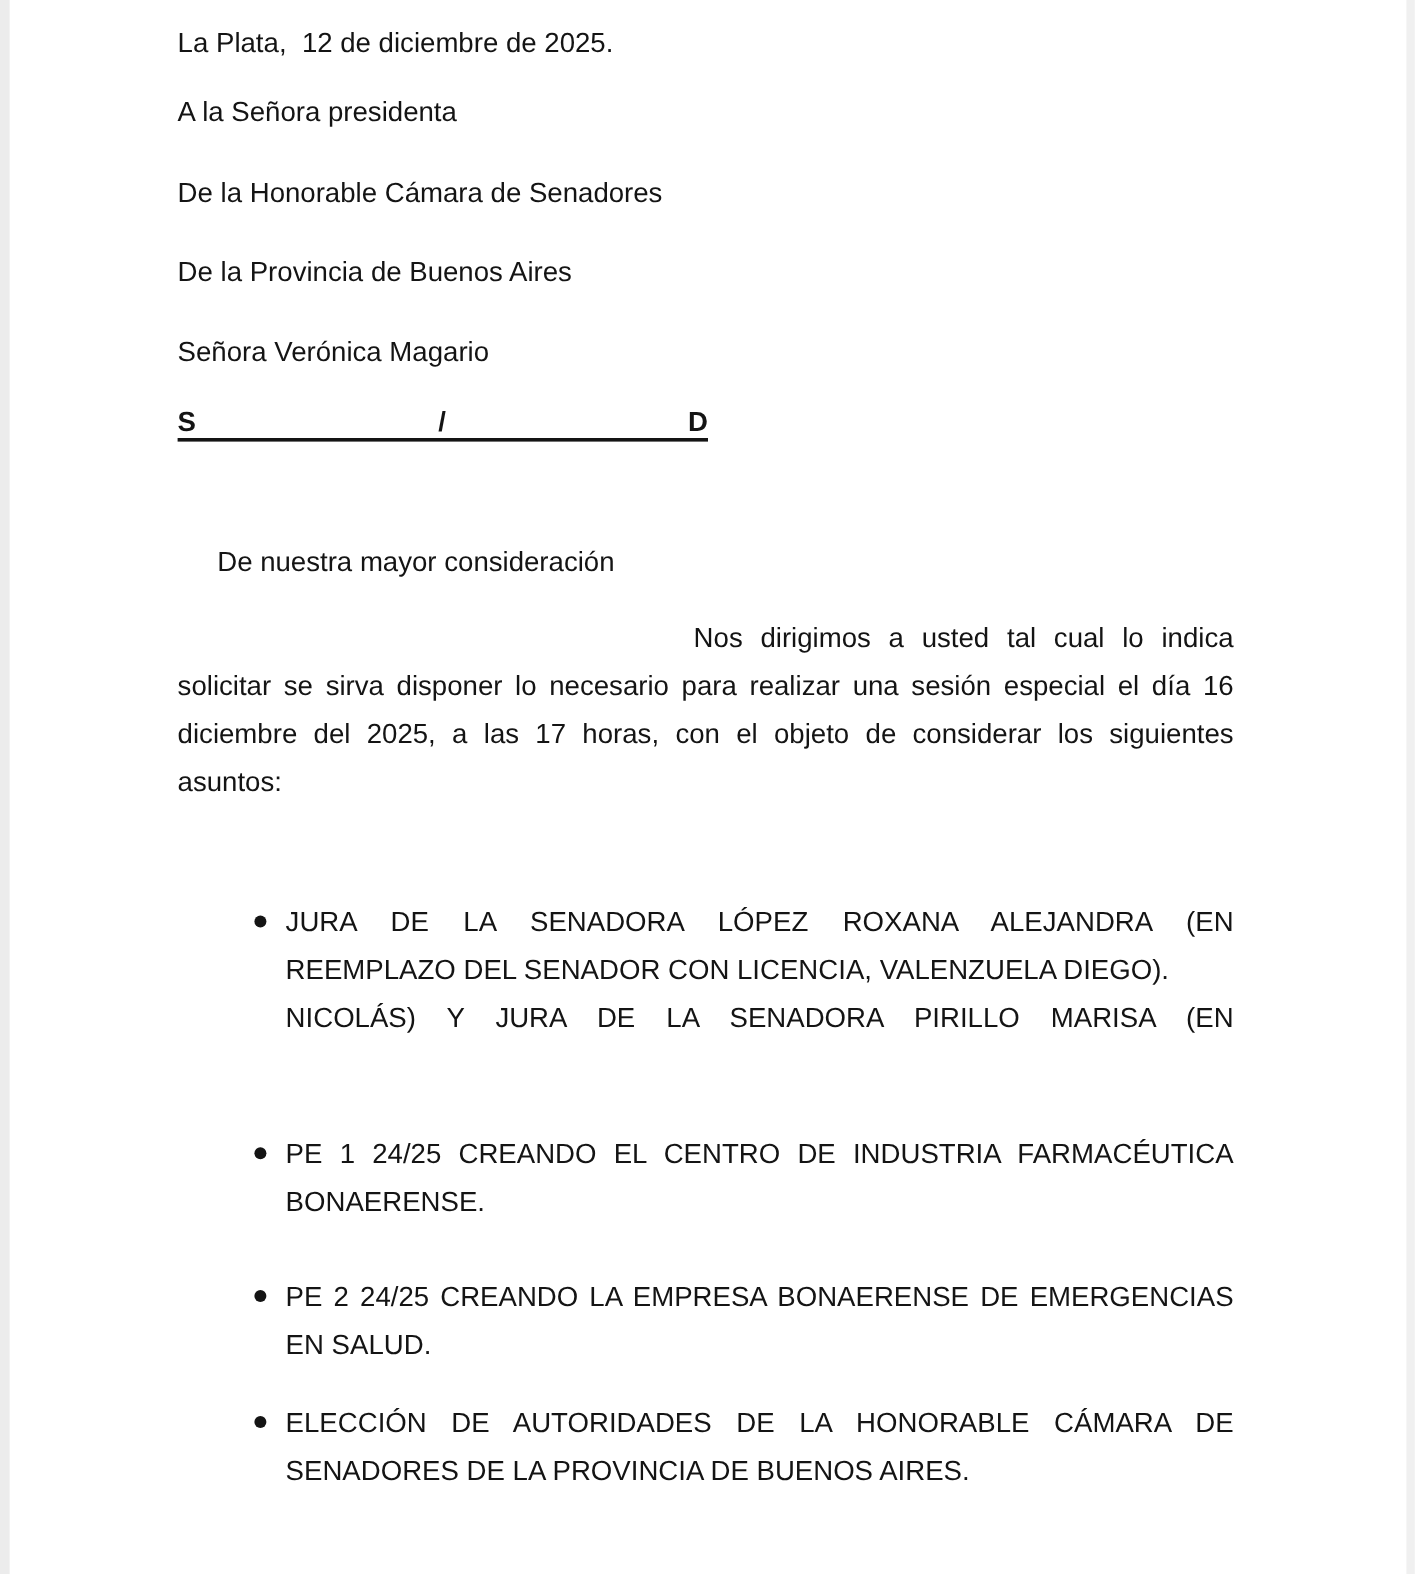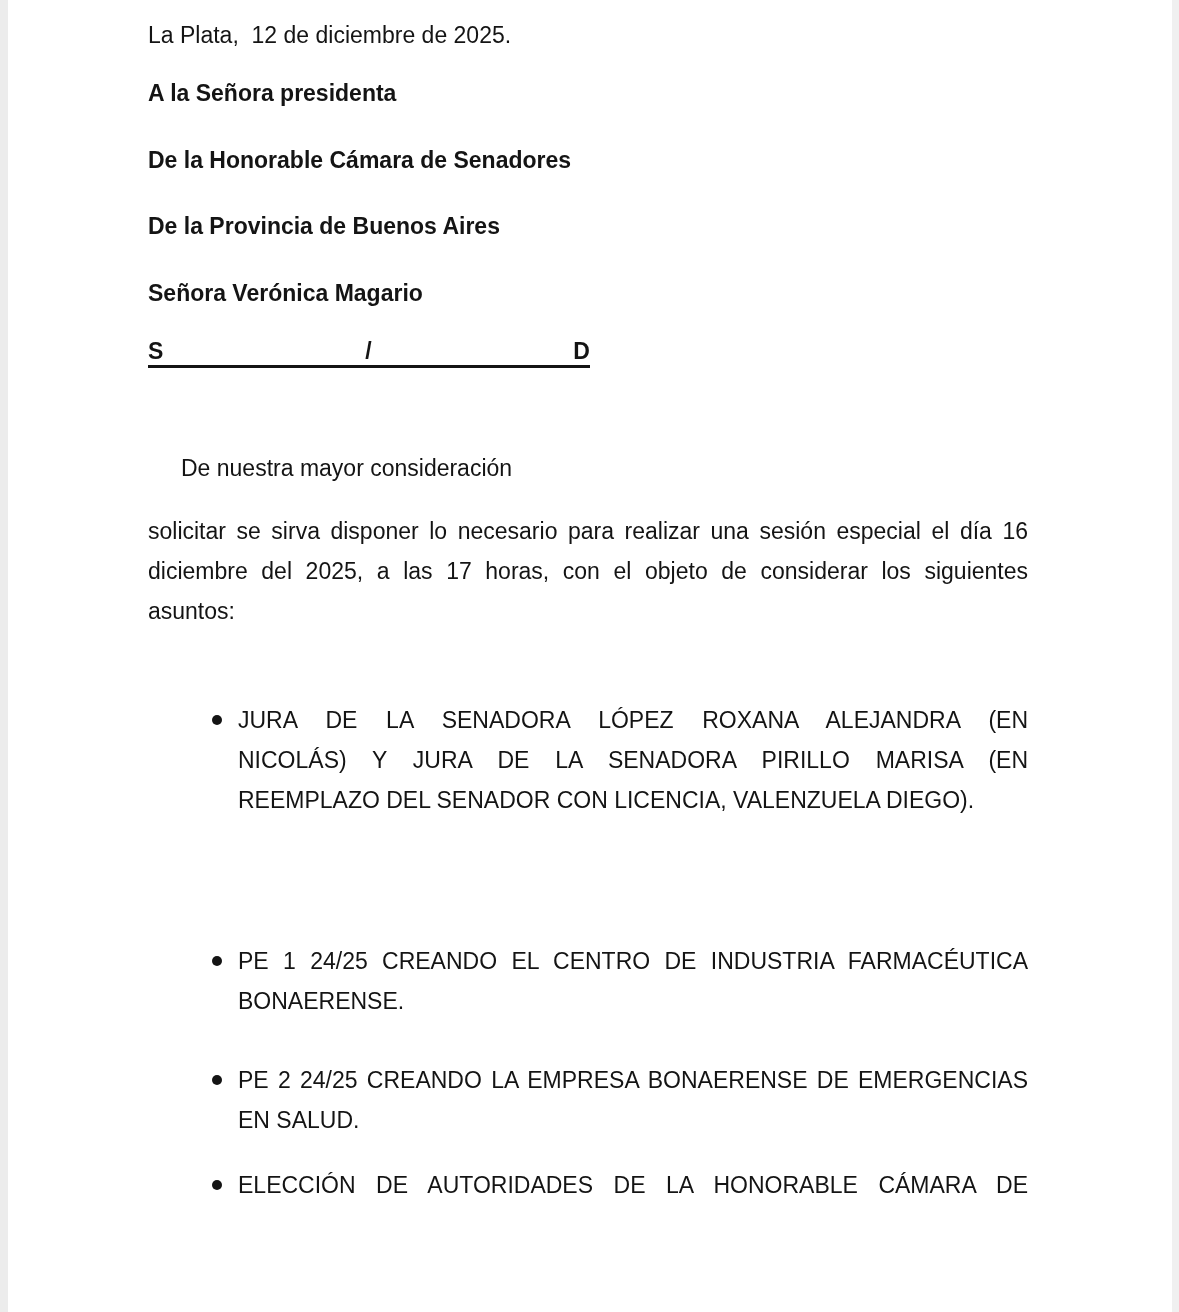--- a/index.html
+++ b/index.html
@@ -14,42 +14,42 @@
   .edge{position:absolute;top:0;height:100%;}
   .edge-left{left:0;width:8px;background:#ececec;}
   .edge-right{right:0;width:7px;background:#f0f0f0;}
 
   .abs{
     position:absolute;left:148px;width:880px;
     font-size:23px;line-height:40px;
     letter-spacing:0;
   }
   .date{top:21px;text-align:left;line-height:29px;white-space:pre;}
-  .hdr{font-weight:bold;line-height:28px;}
+  .hdr{font-weight:normal;line-height:28px;}
   .hdr1{top:79px;}
   .hdr2{top:146px;}
   .hdr3{top:212px;}
   .hdr4{top:279px;}
 
   .sd{
     top:337px;width:442px;height:28px;
     display:flex;justify-content:space-between;align-items:flex-end;
     font-weight:bold;font-size:23px;line-height:28px;
     border-bottom:3px solid #141414;
   }
 
   .greeting{top:448px;margin-left:33px;}
 
   .para{top:511px;}
   .line{display:block;}
   .just{text-align:justify;text-align-last:justify;}
   .indent{text-indent:430px;}
 
   .bullet{position:absolute;left:148px;width:880px;}
-  .b1{top:700px;}
+  .b1{top:748px;}
   .b2{top:941px;}
   .b3{top:1060px;}
   .b4{top:1165px;}
   .btxt{
     padding-left:90px;box-sizing:border-box;width:880px;
     font-size:23px;line-height:40px;
   }
   .dot{
     position:absolute;left:64px;top:15px;
     width:10px;height:10px;border-radius:50%;
@@ -71,31 +71,32 @@
 
 <div class="abs sd">
   <span>S</span>
   <span>/</span>
   <span>D</span>
 </div>
 
 <div class="abs greeting">De nuestra mayor consideración</div>
 
 <div class="abs para">
+  <span class="line just indent">Nos dirigimos a usted tal cual lo indica</span>
   <span class="line just">solicitar se sirva disponer lo necesario para realizar una sesión especial el día 16</span>
   <span class="line just">diciembre del 2025, a las 17 horas, con el objeto de considerar los siguientes</span>
   <span class="line">asuntos:</span>
 </div>
 
 <div class="bullet b1">
   <span class="dot"></span>
   <div class="btxt">
     <span class="line just">JURA DE LA SENADORA LÓPEZ ROXANA ALEJANDRA (EN</span>
+    <span class="line">REEMPLAZO DEL SENADOR CON LICENCIA, VALENZUELA DIEGO).</span>
     <span class="line just">NICOLÁS) Y JURA DE LA SENADORA PIRILLO MARISA (EN</span>
-    <span class="line">REEMPLAZO DEL SENADOR CON LICENCIA, VALENZUELA DIEGO).</span>
   </div>
 </div>
 
 <div class="bullet b2">
   <span class="dot"></span>
   <div class="btxt">
     <span class="line just">PE 1 24/25 CREANDO EL CENTRO DE INDUSTRIA FARMACÉUTICA</span>
     <span class="line">BONAERENSE.</span>
   </div>
 </div>
@@ -105,14 +106,15 @@
   <div class="btxt">
     <span class="line just">PE 2 24/25 CREANDO LA EMPRESA BONAERENSE DE EMERGENCIAS</span>
     <span class="line">EN SALUD.</span>
   </div>
 </div>
 
 <div class="bullet b4">
   <span class="dot"></span>
   <div class="btxt">
     <span class="line just">ELECCIÓN DE AUTORIDADES DE LA HONORABLE CÁMARA DE</span>
+    <span class="line">SENADORES DE LA PROVINCIA DE BUENOS AIRES.</span>
   </div>
 </div>
 
 </body></html>

